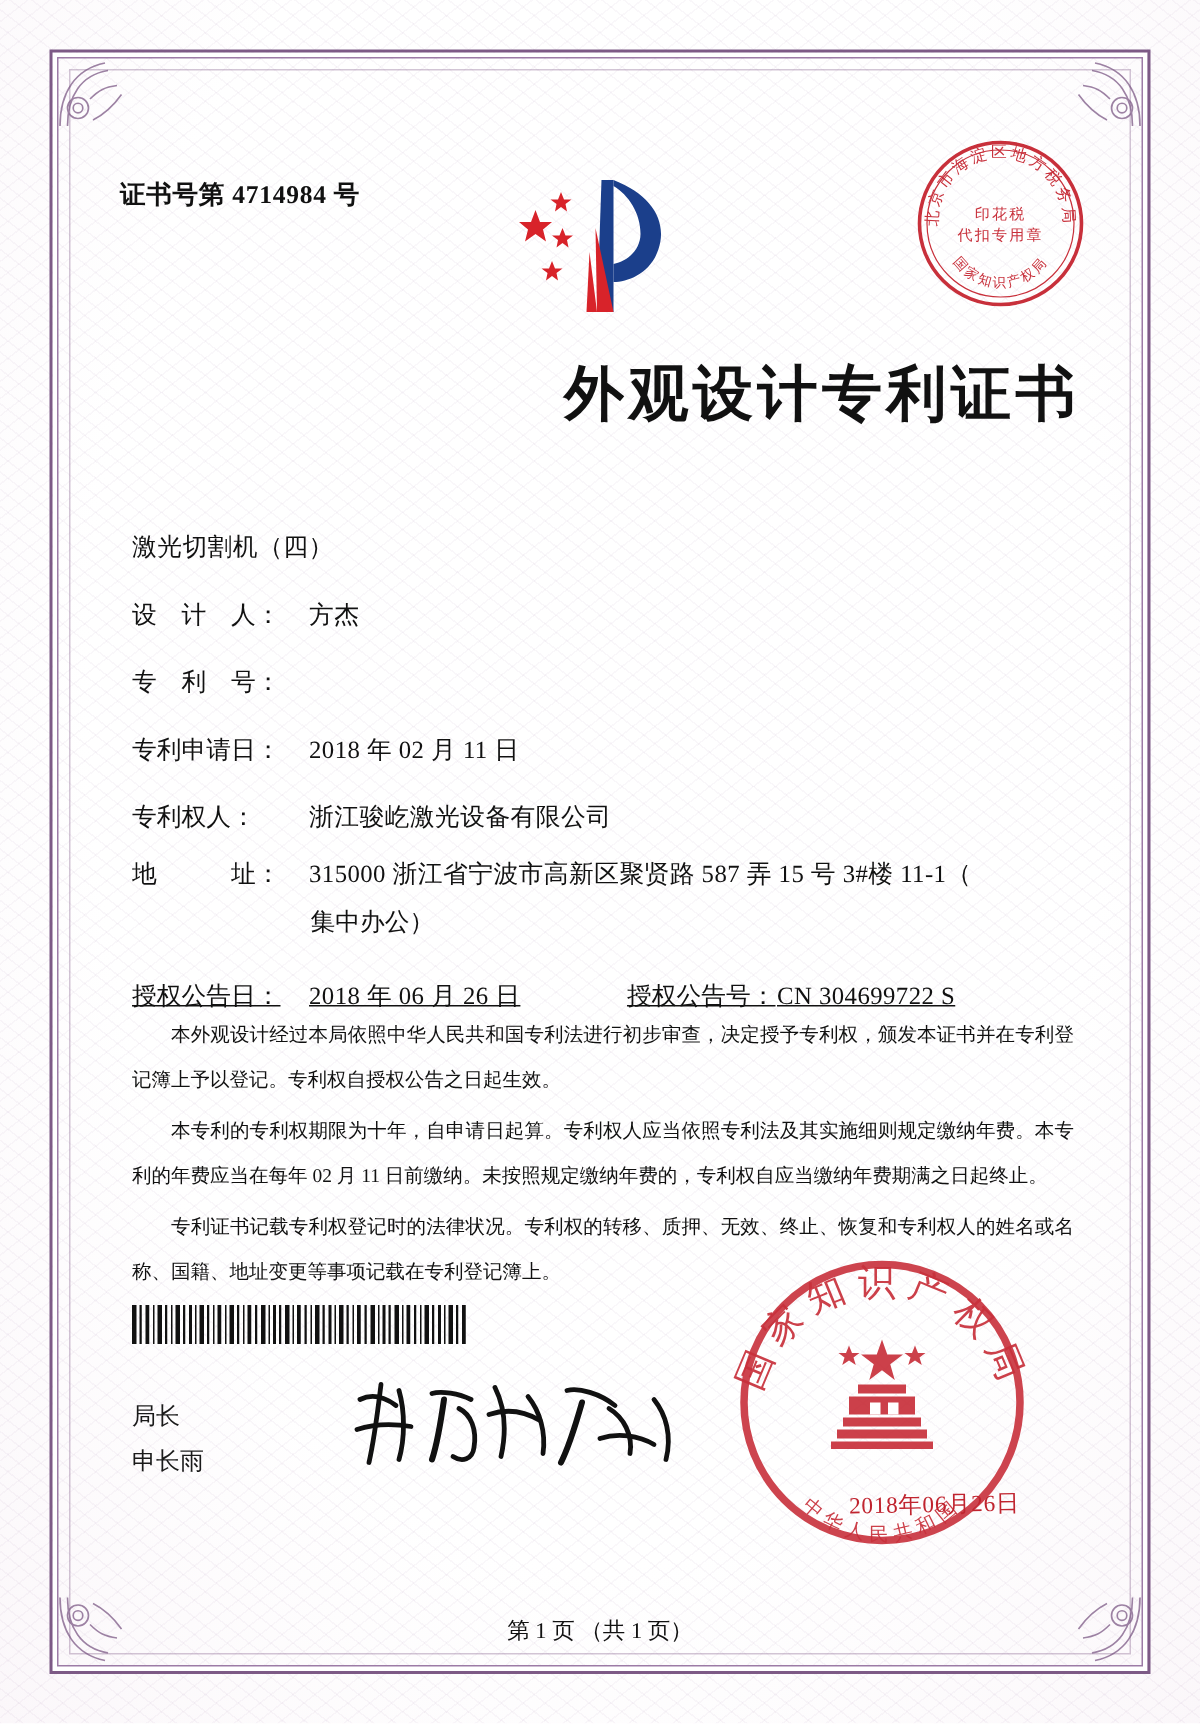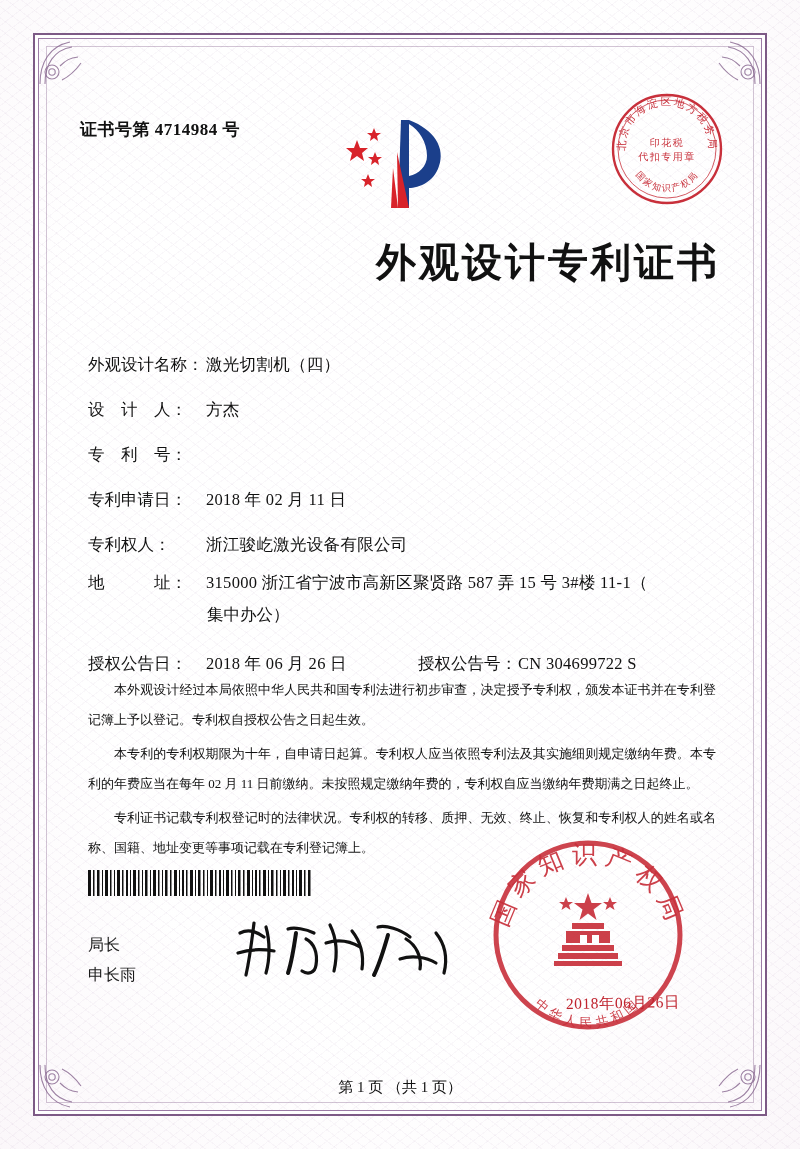--- a/index.html
+++ b/index.html
@@ -130,20 +130,21 @@
   .field-row.wrap { line-height: 32px; }
   .field-row.wrap .field-value { white-space: normal; }
   .addr-second {
     margin-left: 119px;
     line-height: 32px;
     margin-bottom: 10px;
   }
   .two-col {
     display: flex;
     align-items: baseline;
+    text-decoration: underline;
   }
   .two-col .left { width: 330px; display: flex; }
   .two-col .right { display: flex; }
   .two-col .right .field-label { width: 100px; }
 
   
   .paragraphs {
     position: absolute;
     left: 8px;
     right: 4px;
@@ -294,21 +295,20 @@
         <text x="59" y="56" font-size="10" fill="#c8303b" text-anchor="middle" letter-spacing="1.5" font-family="'Liberation Serif',serif">印花税</text>
         <text x="59" y="70" font-size="10" fill="#c8303b" text-anchor="middle" letter-spacing="1.5" font-family="'Liberation Serif',serif">代扣专用章</text>
       </svg>
     </div>
 
     <div class="title">外观设计专利证书</div>
 
     <div class="fields">
 
       <div class="field-row">
-        <div class="field-label">外观设计名称：</div>
         <div class="field-value">激光切割机（四）</div>
       </div>
 
       <div class="field-row">
         <div class="field-label">设　计　人：</div>
         <div class="field-value">方杰</div>
       </div>
 
       <div class="field-row">
         <div class="field-label">专　利　号：</div>

